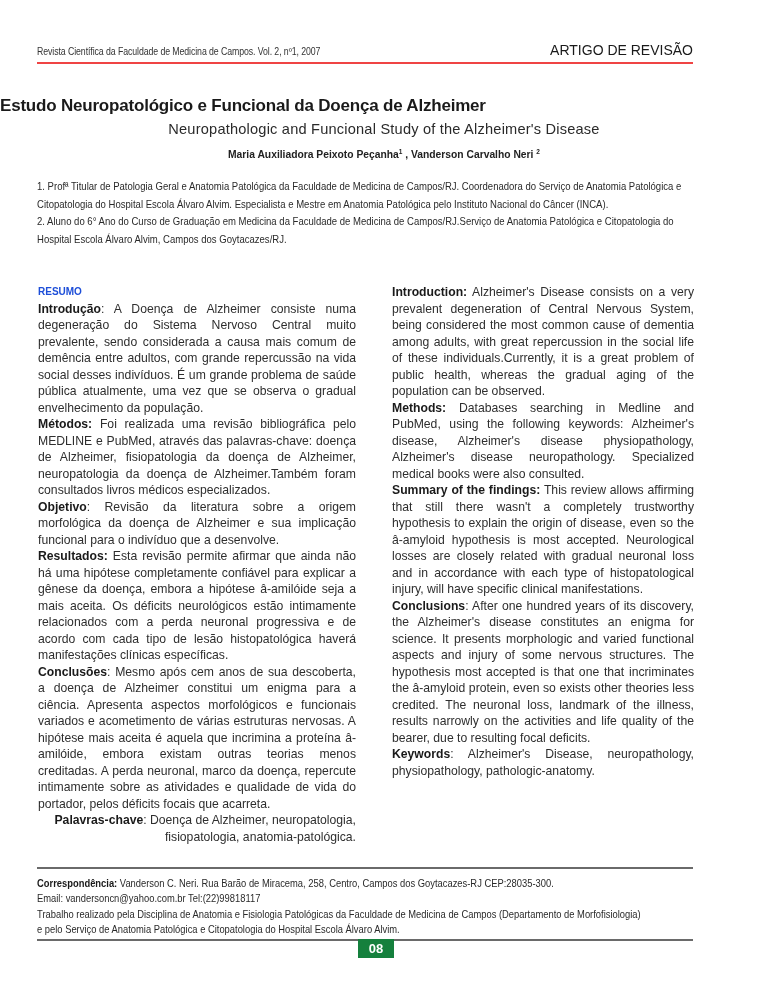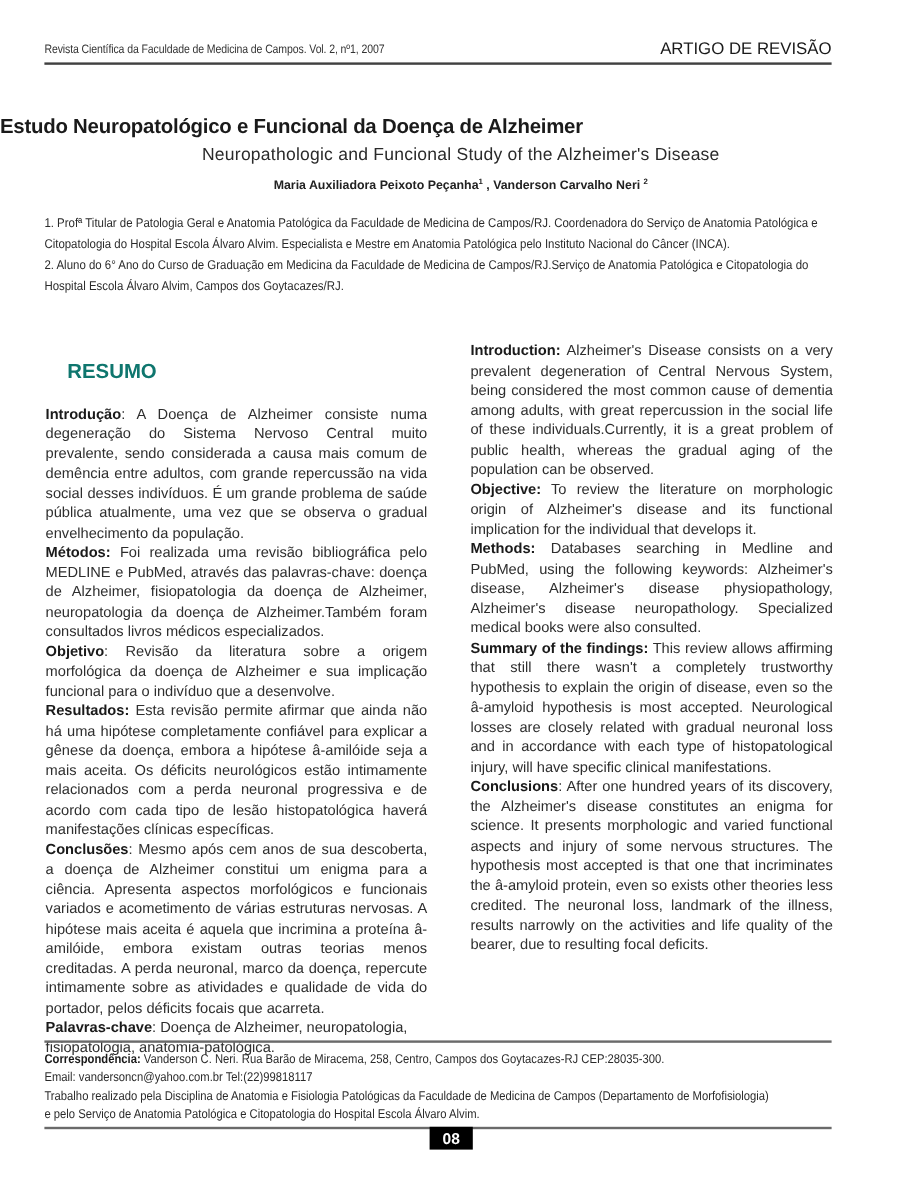--- a/index.html
+++ b/index.html
@@ -1,36 +1,36 @@
 <!DOCTYPE html>
 <html><head>
   <meta charset="utf-8">
   <style>
     html, body { margin: 0; padding: 0; background: #ffffff; }
     body { width: 768px; height: 994px; position: relative; overflow: hidden; color: #2a2a2a; font-family: "Liberation Sans", sans-serif; }
-    .header { position: absolute; left: 37px; top: 30px; width: 656px; height: 22px; border-bottom: 2px solid #404040; text-align: center; }
+    .header { position: absolute; left: 37px; top: 40px; width: 656px; height: 22px; border-bottom: 2px solid #ef4444; text-align: center; }
     .journal { position: absolute; left: 0; top: 6px; font-family: "Liberation Sans", sans-serif; font-size: 10.2px; color: #333; letter-spacing: -0.1px; transform: scaleX(0.86); transform-origin: left top; white-space: nowrap; }
     .section-tag { position: absolute; right: 0; top: 2px; font-size: 14px; color: #1a1a1a; white-space: nowrap; }
     .title { position: absolute; left: 0; width: 768px; top: 96px; text-align: left; font-weight: bold; font-size: 17px; color: #1a1a1a; letter-spacing: -0.2px; }
     .subtitle { position: absolute; left: 0; width: 768px; top: 121px; text-align: center; font-size: 14.6px; color: #2a2a2a; letter-spacing: 0.2px; }
     .authors { position: absolute; left: 0; width: 768px; top: 148px; text-align: center; font-weight: bold; font-size: 10.3px; color: #222; }
     .authors sup { font-size: 6.5px; }
     .affil { position: absolute; left: 37px; top: 178px; width: 720px; font-size: 10.6px; line-height: 17.6px; color: #2a2a2a; transform: scaleX(0.9); transform-origin: left top; }
     .affil p { margin: 0; }
     .col { position: absolute; top: 284px; font-size: 12.2px; line-height: 16.5px; color: #2e2e2e; text-align: justify; }
     .col.left { left: 38px; width: 318px; }
     .col.right { left: 392px; width: 302px; }
-    .col h3 { margin: 18px; font-size: 17px; font-weight: bold; color: #0f766e; line-height: 16.5px; }
+    .col h3 { margin: 0; font-size: 10px; font-weight: bold; color: #1d4ed8; line-height: 16.5px; }
     .col p { margin: 0; }
     .col b { color: #1a1a1a; }
     .footer { position: absolute; left: 37px; top: 867px; width: 656px; height: 70px; border-top: 2px solid #6a6a6a; border-bottom: 2px solid #6a6a6a; }
     .footer-inner { position: absolute; left: 0; top: 7px; width: 740px; font-size: 10.6px; line-height: 15.4px; color: #2a2a2a; transform: scaleX(0.885); transform-origin: left top; white-space: nowrap; }
     .footer-inner p { margin: 0; }
     .footer-inner b { color: #1a1a1a; }
-    .page-num { position: absolute; left: 358px; top: 939px; width: 36px; height: 19px; background: #000000; color: #ffffff; font-weight: bold; font-size: 13px; line-height: 19px; text-align: center; }
+    .page-num { position: absolute; left: 358px; top: 939px; width: 36px; height: 19px; background: #15803d; color: #ffffff; font-weight: bold; font-size: 13px; line-height: 19px; text-align: center; }
   </style>
 </head>
 <body>
 
 <div class="header">
   <span class="journal">Revista Científica da Faculdade de Medicina de Campos. Vol. 2, nº1, 2007</span>
   <span class="section-tag">ARTIGO DE REVISÃO</span>
 </div>
 
 <div class="title">Estudo Neuropatológico e Funcional da Doença de Alzheimer</div>
@@ -45,29 +45,29 @@
   <p>2. Aluno do 6° Ano do Curso de Graduação em Medicina da Faculdade de Medicina de Campos/RJ.Serviço de Anatomia Patológica e Citopatologia do Hospital Escola Álvaro Alvim, Campos dos Goytacazes/RJ.</p>
 </div>
 
 <div class="col left">
   <h3>RESUMO</h3>
   <p><b>Introdução</b><span>: </span><span>A Doença de Alzheimer consiste numa degeneração do Sistema Nervoso Central muito prevalente, sendo considerada a causa mais comum de demência entre adultos, com grande repercussão na vida social desses indivíduos. É um grande problema de saúde pública atualmente, uma vez que se observa o gradual envelhecimento da população.</span></p>
   <p><b>Métodos:</b><span> </span><span>Foi realizada uma revisão bibliográfica pelo MEDLINE e PubMed, através das palavras-chave: doença de Alzheimer, fisiopatologia da doença de Alzheimer, neuropatologia da doença de Alzheimer.Também foram consultados livros médicos especializados.</span></p>
   <p><b>Objetivo</b><span>: </span><span>Revisão da literatura sobre a origem morfológica da doença de Alzheimer e sua implicação funcional para o indivíduo que a desenvolve.</span></p>
   <p><b>Resultados:</b><span> </span><span>Esta revisão permite afirmar que ainda não há uma hipótese completamente confiável para explicar a gênese da doença, embora a hipótese â-amilóide seja a mais aceita. Os déficits neurológicos estão intimamente relacionados com a perda neuronal progressiva e de acordo com cada tipo de lesão histopatológica haverá manifestações clínicas específicas.</span></p>
   <p><b>Conclusões</b><span>: </span><span>Mesmo após cem anos de sua descoberta, a doença de Alzheimer constitui um enigma para a ciência. Apresenta aspectos morfológicos e funcionais variados e acometimento de várias estruturas nervosas. A hipótese mais aceita é aquela que incrimina a proteína â-amilóide, embora existam outras teorias menos creditadas. A perda neuronal, marco da doença, repercute intimamente sobre as atividades e qualidade de vida do portador, pelos déficits focais que acarreta.</span></p>
-  <p style="text-align:left"><b>Palavras-chave</b><span>: </span><span>Doença de Alzheimer, neuropatologia, fisiopatologia, anatomia-patológica.</span></p>
+  <p style="text-align:right"><b>Palavras-chave</b><span>: </span><span>Doença de Alzheimer, neuropatologia, fisiopatologia, anatomia-patológica.</span></p>
 </div>
 
 <div class="col right">
   <p><b>Introduction:</b><span> </span><span>Alzheimer's Disease consists on a very prevalent degeneration of Central Nervous System, being considered the most common cause of dementia among adults, with great repercussion in the social life of these individuals.Currently, it is a great problem of public health, whereas the gradual aging of the population can be observed.</span></p>
-  <p><b>Objective:</b><span> </span><span>To review the literature on morphologic origin of Alzheimer's disease and its functional implication for the individual that develops it.</span></p>
   <p><b>Methods:</b><span> </span><span>Databases searching in Medline and PubMed, using the following keywords: Alzheimer's disease, Alzheimer's disease physiopathology, Alzheimer's disease neuropathology. Specialized medical books were also consulted.</span></p>
   <p><b>Summary of the findings:</b><span> </span><span>This review allows affirming that still there wasn't a completely trustworthy hypothesis to explain the origin of disease, even so the â-amyloid hypothesis is most accepted. Neurological losses are closely related with gradual neuronal loss and in accordance with each type of histopatological injury, will have specific clinical manifestations.</span></p>
   <p><b>Conclusions</b><span>: </span><span>After one hundred years of its discovery, the Alzheimer's disease constitutes an enigma for science. It presents morphologic and varied functional aspects and injury of some nervous structures. The hypothesis most accepted is that one that incriminates the â-amyloid protein, even so exists other theories less credited. The neuronal loss, landmark of the illness, results narrowly on the activities and life quality of the bearer, due to resulting focal deficits.</span></p>
+  <p><b>Keywords</b><span>: </span><span>Alzheimer's Disease, neuropathology, physiopathology, pathologic-anatomy.</span></p>
 </div>
 
 <div class="footer">
   <div class="footer-inner">
     <p><b>Correspondência:</b><span> Vanderson C. Neri. Rua Barão de Miracema, 258, Centro, Campos dos Goytacazes-RJ CEP:28035-300.</span></p>
     <p>Email: vandersoncn@yahoo.com.br Tel:(22)99818117</p>
     <p>Trabalho realizado pela Disciplina de Anatomia e Fisiologia Patológicas da Faculdade de Medicina de Campos (Departamento de Morfofisiologia)</p>
     <p>e pelo Serviço de Anatomia Patológica e Citopatologia do Hospital Escola Álvaro Alvim.</p>
   </div>
 </div>

